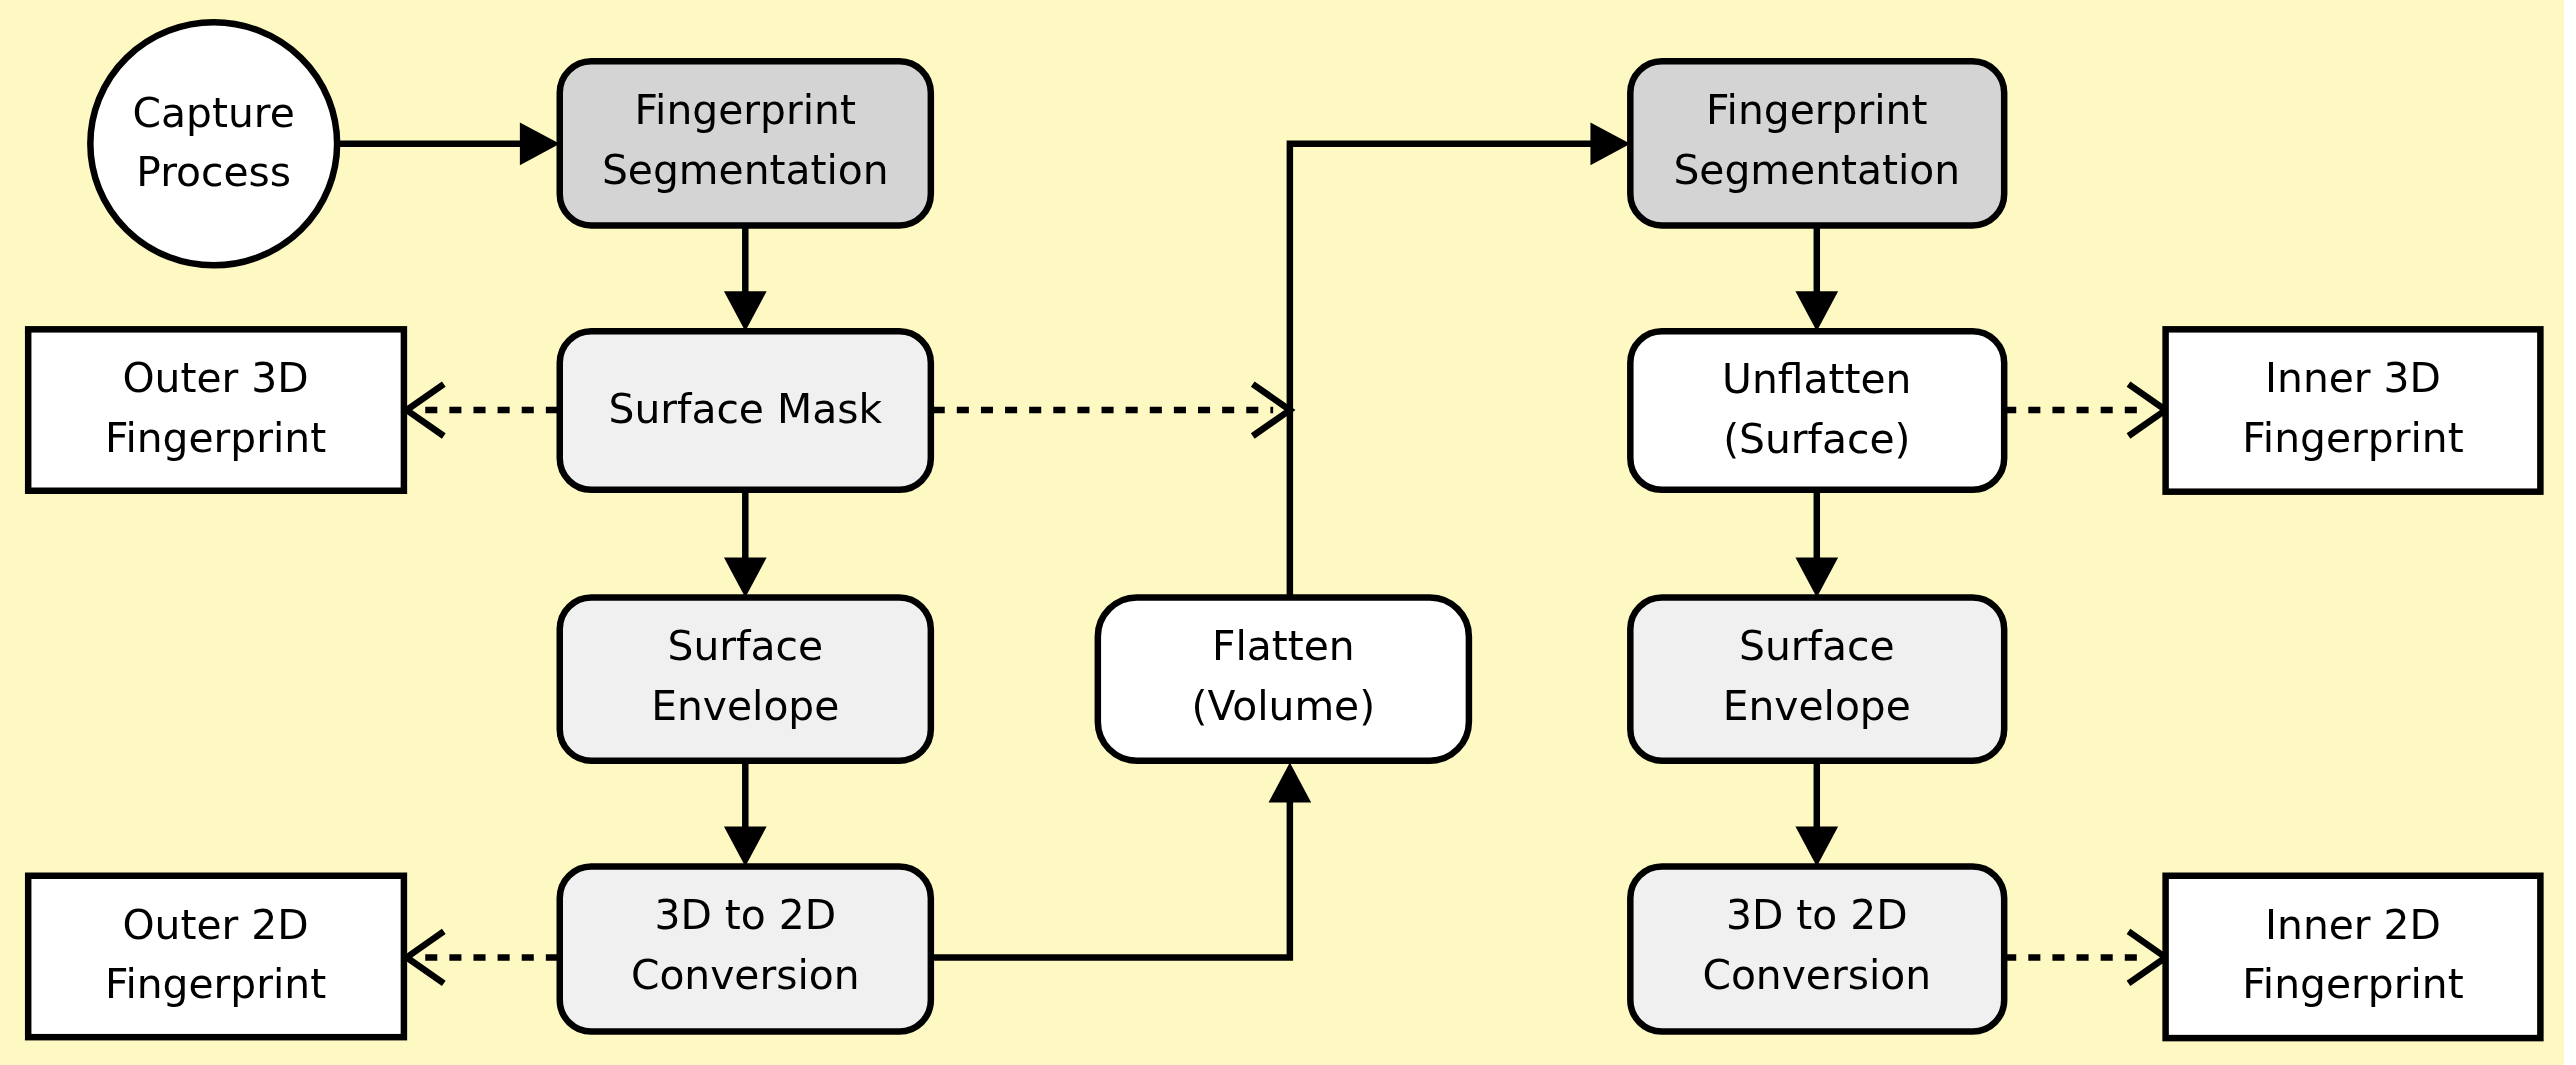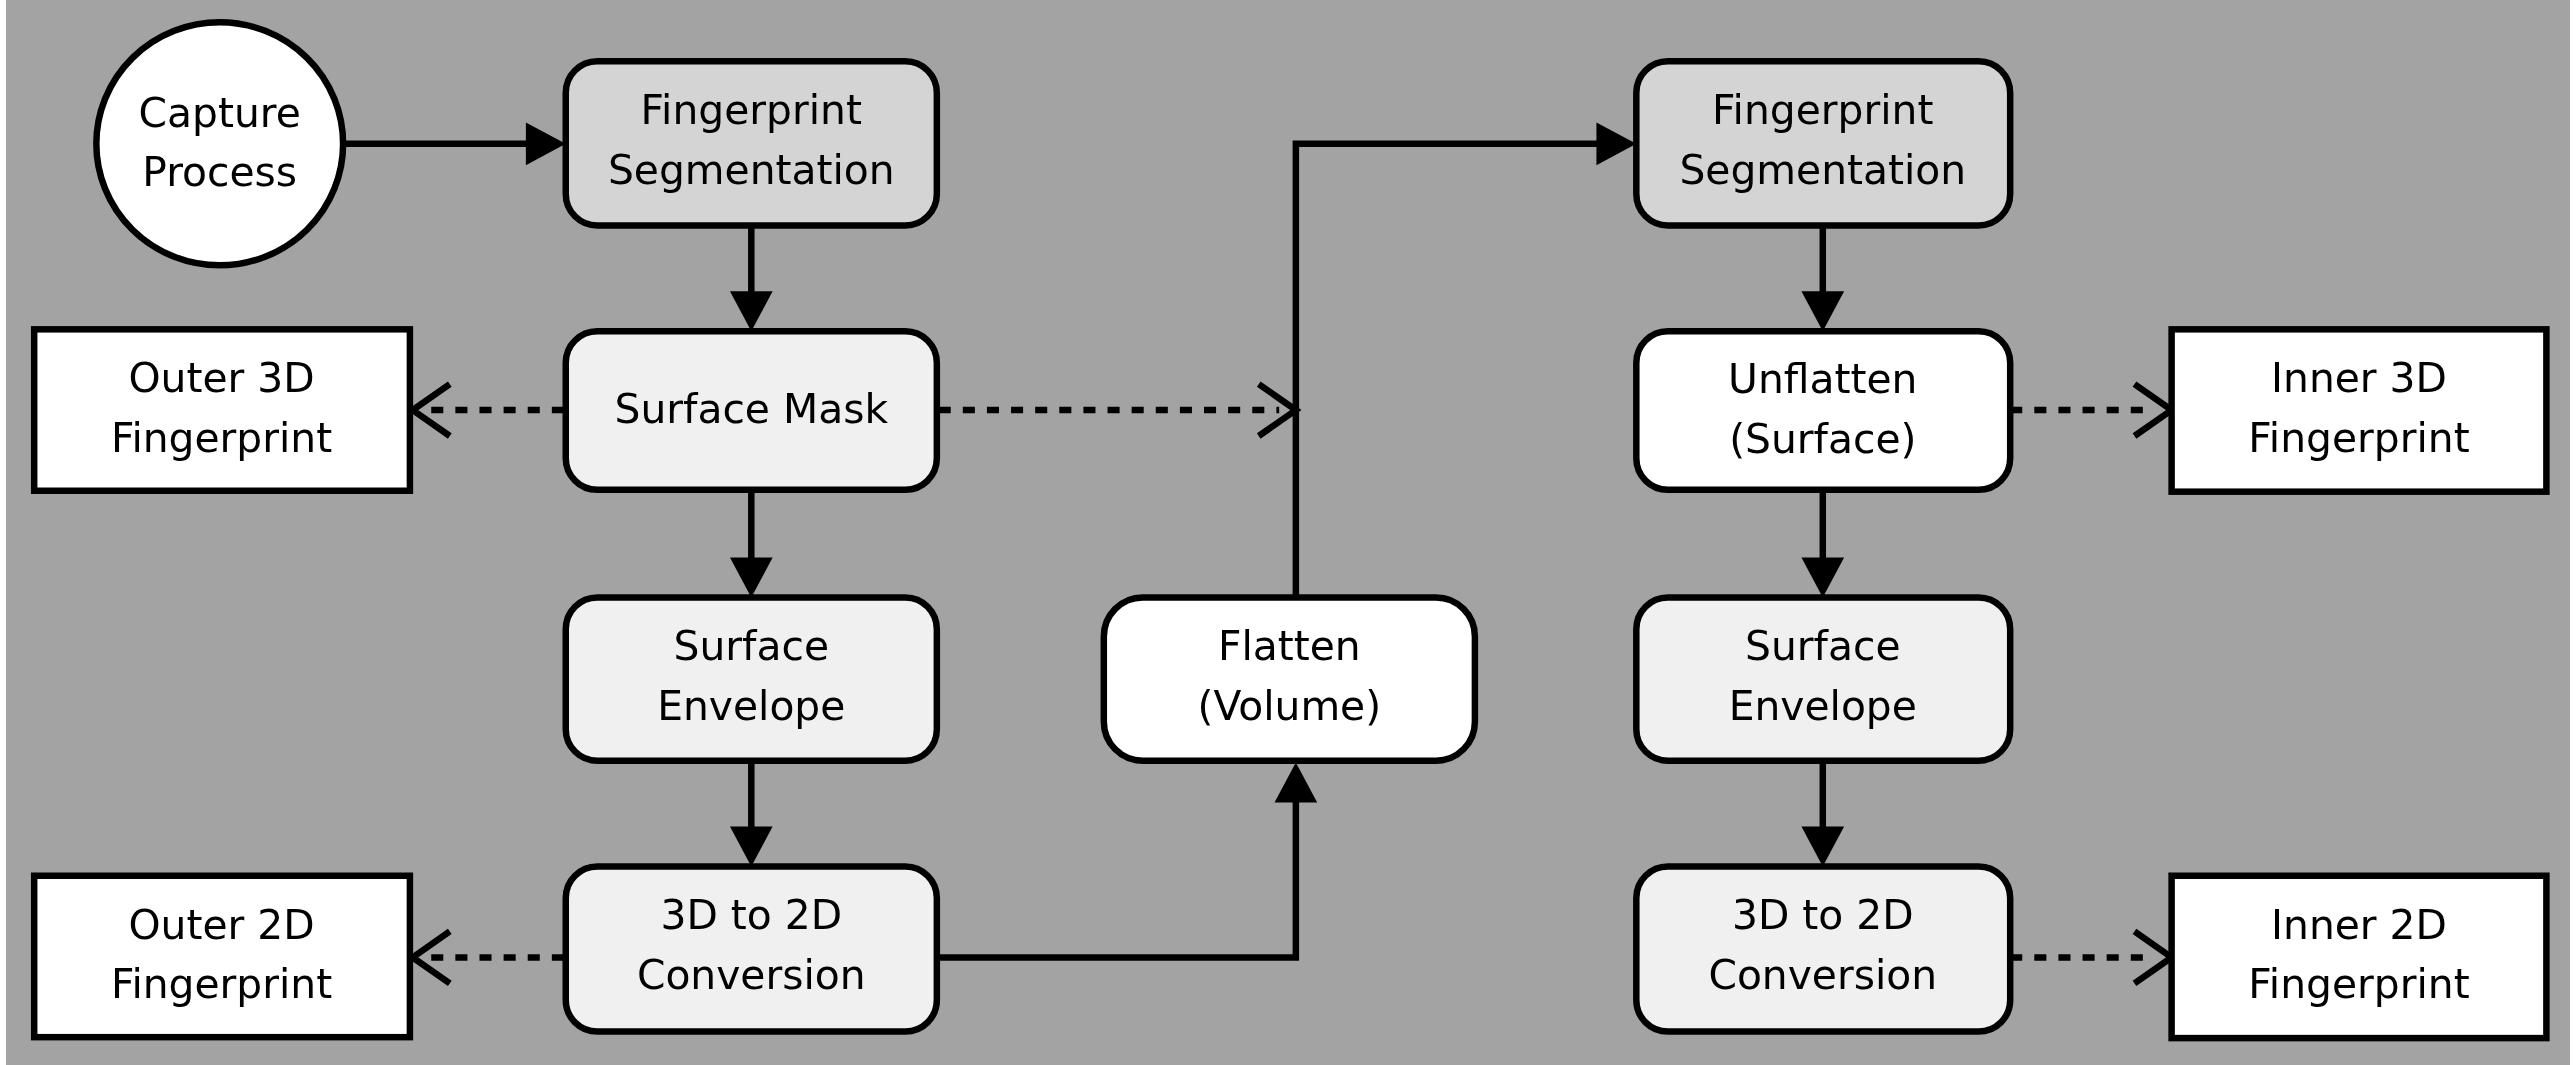--- a/index.html
+++ b/index.html
@@ -8,23 +8,22 @@
     padding: 0;
     background: #ffffff;
   }
   body {
     font-family: "DejaVu Sans", "Liberation Sans", sans-serif;
   }
   #diagram-root {
     position: relative;
     width: 2564px;
     height: 1065px;
-    background: #a3a3a3;
+    background: #fef9c3;
     overflow: hidden;
-    margin-left: 6px;
   }
   #flow-svg {
     position: absolute;
     top: 0;
     left: 0;
     width: 2576px;
     height: 1065px;
   }
   .node-label {
     font-family: "DejaVu Sans", "Liberation Sans", sans-serif;

